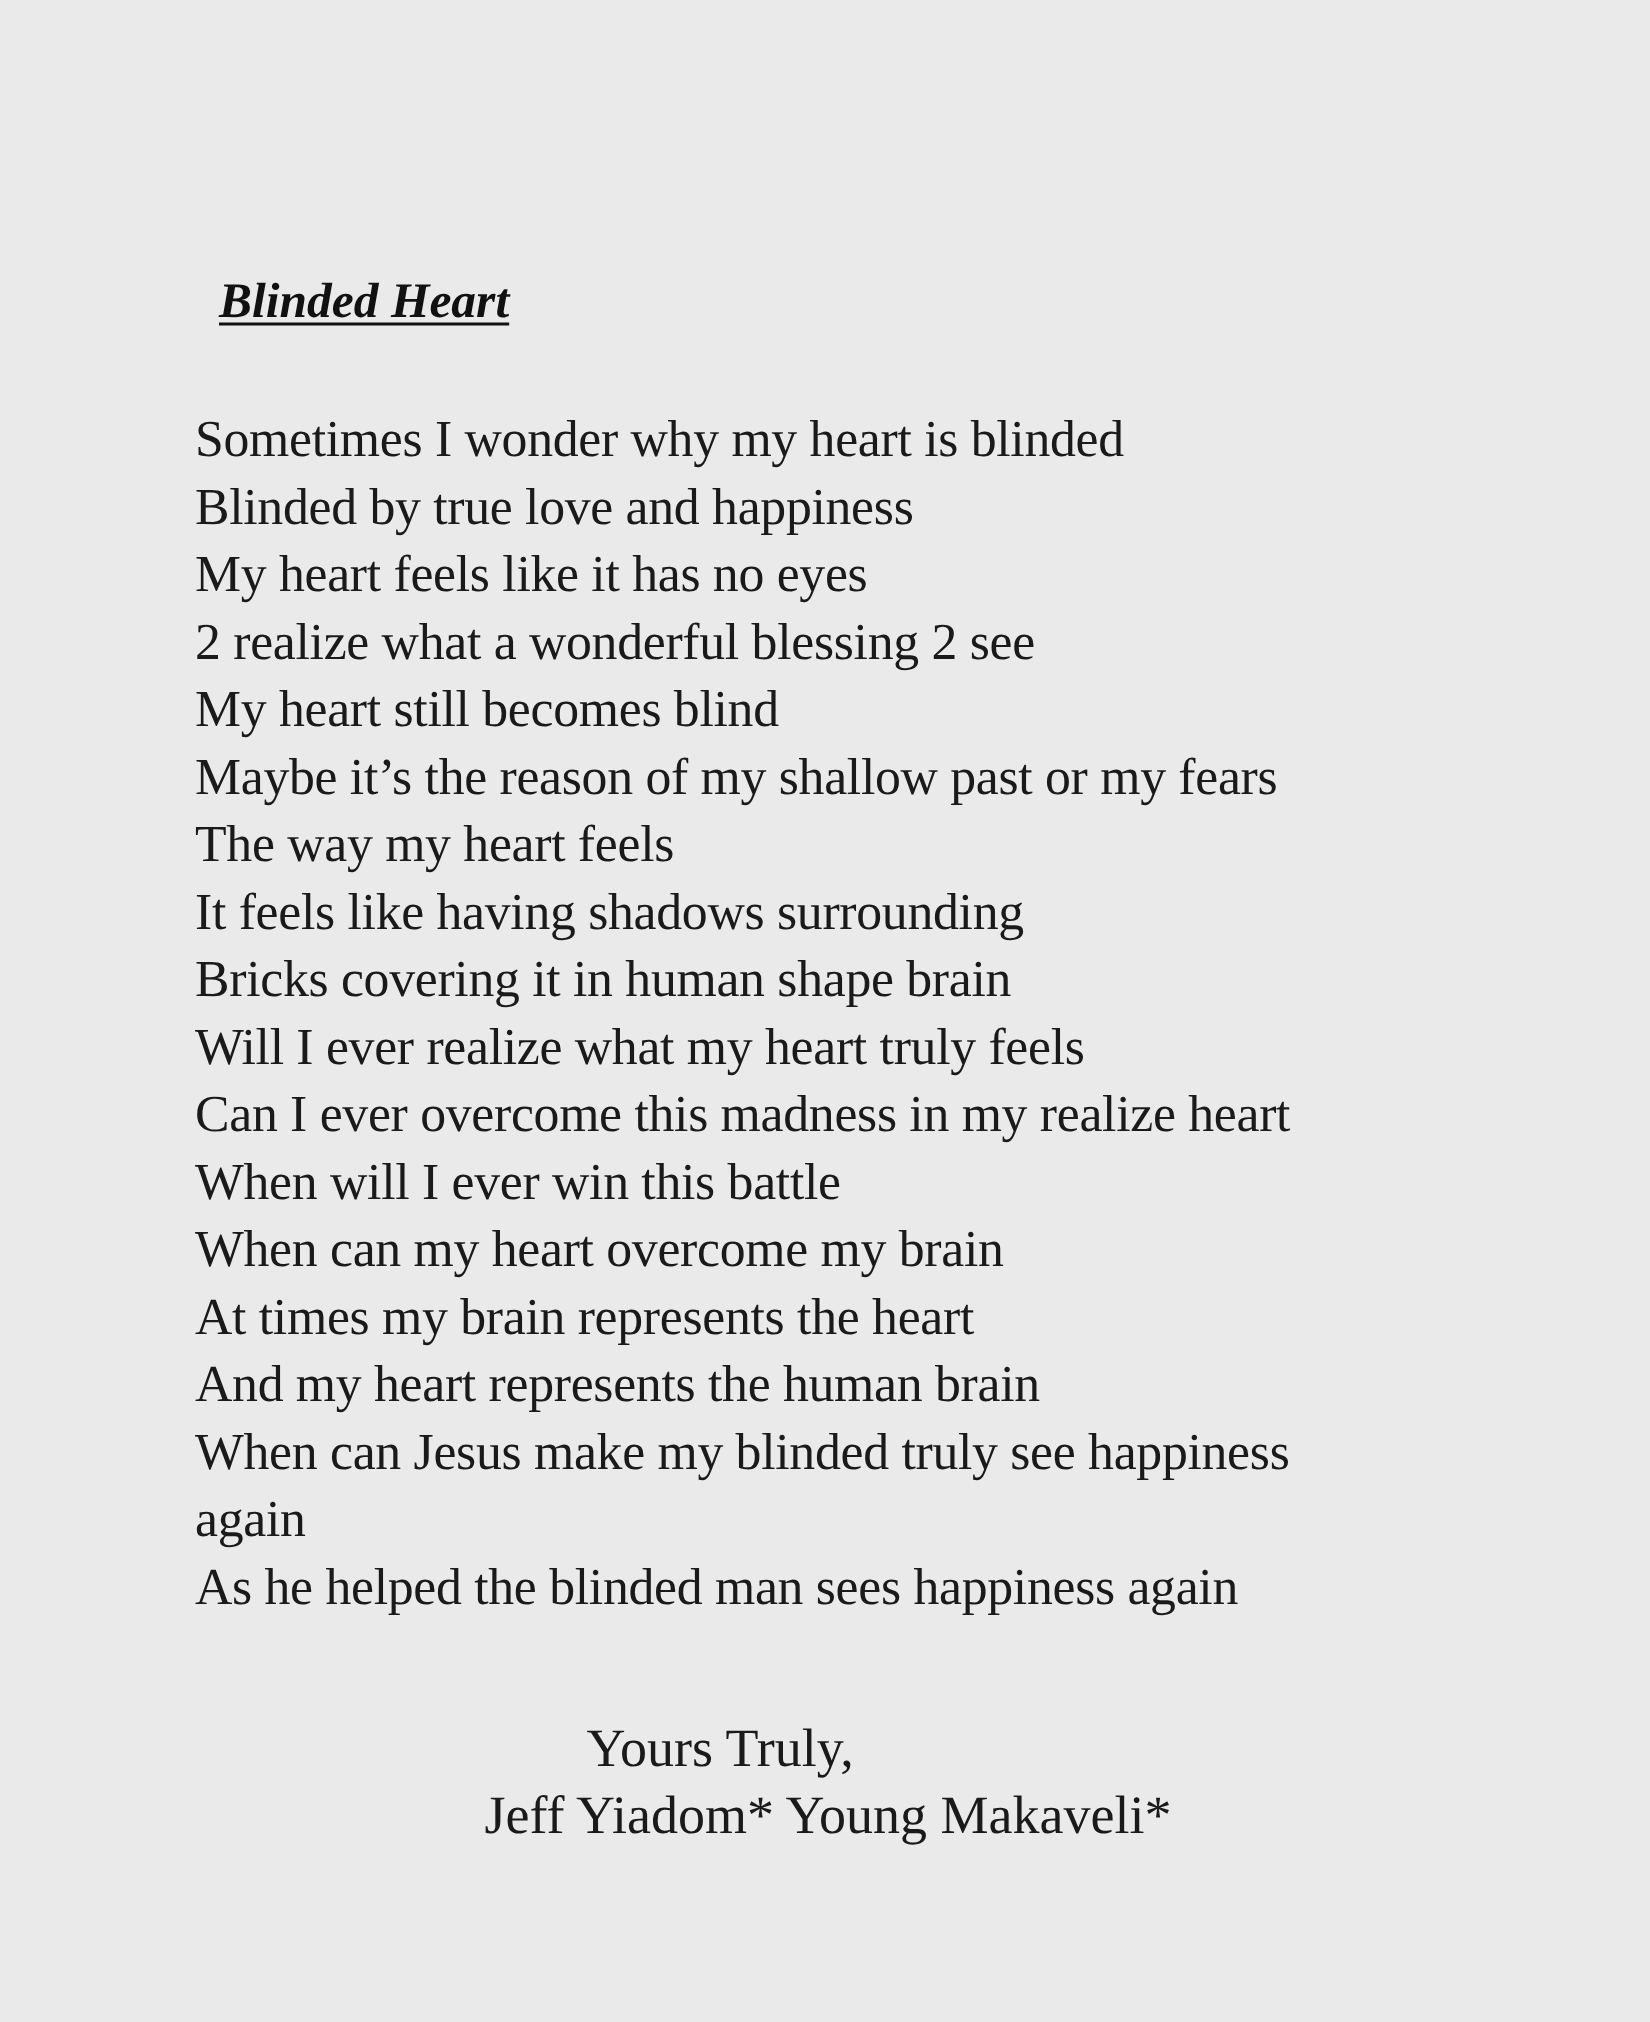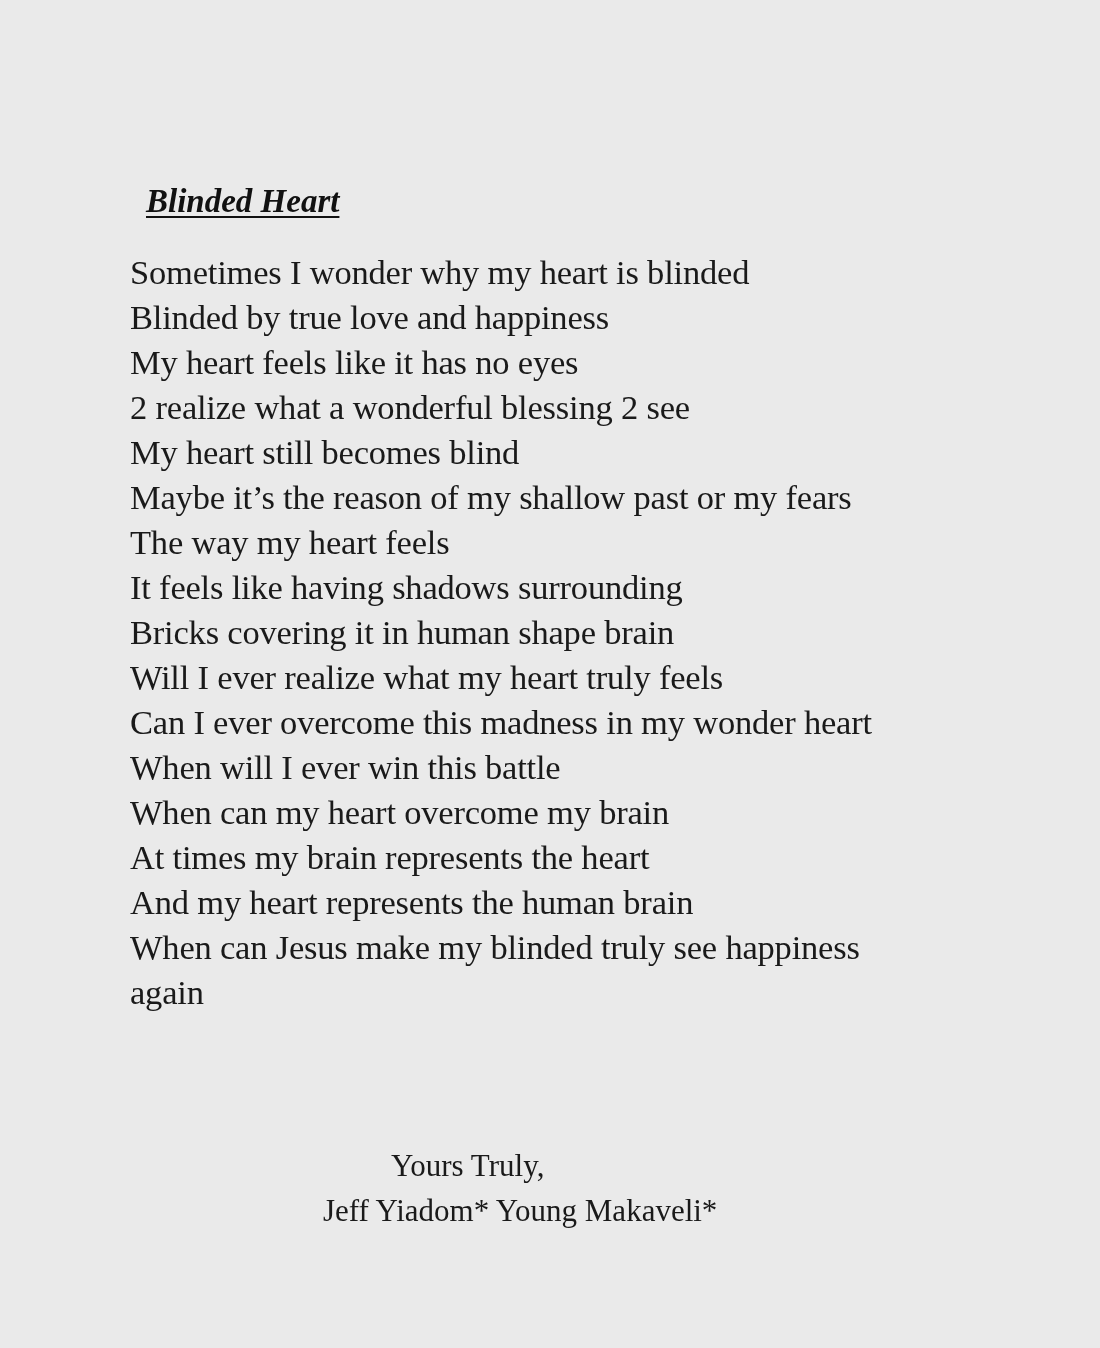--- a/index.html
+++ b/index.html
@@ -28,34 +28,34 @@
       font-size: 33px;
       line-height: 50px;
       text-decoration: underline;
       text-decoration-thickness: 2px;
       text-underline-offset: 4px;
       margin: 16px;
       height: 50px;
       color: #111;
     }
     .poem {
-      margin-top: 24px;
+      margin-top: 45px;
       list-style: none;
       padding: 0;
     }
     .line {
       font-size: 34.5px;
       line-height: 45px;
       height: 45px;
       white-space: nowrap;
       letter-spacing: -0.2px;
     }
     .signoff {
       position: absolute;
-      font-size: 31px;
+      font-size: 36px;
       line-height: 45px;
       white-space: nowrap;
     }
     .signoff.closing {
       left: 391px;
       top: 1143px;
     }
     .signoff.author {
       left: 323px;
       top: 1188px;
@@ -70,24 +70,25 @@
     <li class="line">Sometimes I wonder why my heart is blinded</li>
     <li class="line">Blinded by true love and happiness</li>
     <li class="line">My heart feels like it has no eyes</li>
     <li class="line">2 realize what a wonderful blessing 2 see</li>
     <li class="line">My heart still becomes blind</li>
     <li class="line">Maybe it’s the reason of my shallow past or my fears</li>
     <li class="line">The way my heart feels</li>
     <li class="line">It feels like having shadows surrounding</li>
     <li class="line">Bricks covering it in human shape brain</li>
     <li class="line">Will I ever realize what my heart truly feels</li>
-    <li class="line">Can I ever overcome this madness in my wonder heart</li>
+    <li class="line">Can I ever overcome this madness in my realize heart</li>
     <li class="line">When will I ever win this battle</li>
     <li class="line">When can my heart overcome my brain</li>
     <li class="line">At times my brain represents the heart</li>
     <li class="line">And my heart represents the human brain</li>
     <li class="line">When can Jesus make my blinded truly see happiness</li>
     <li class="line">again</li>
+    <li class="line">As he helped the blinded man sees happiness again</li>
   </ul>
 </div>
 
 <div class="signoff closing">Yours Truly,</div>
 <div class="signoff author">Jeff Yiadom* Young Makaveli*</div>
 
 </body></html>

